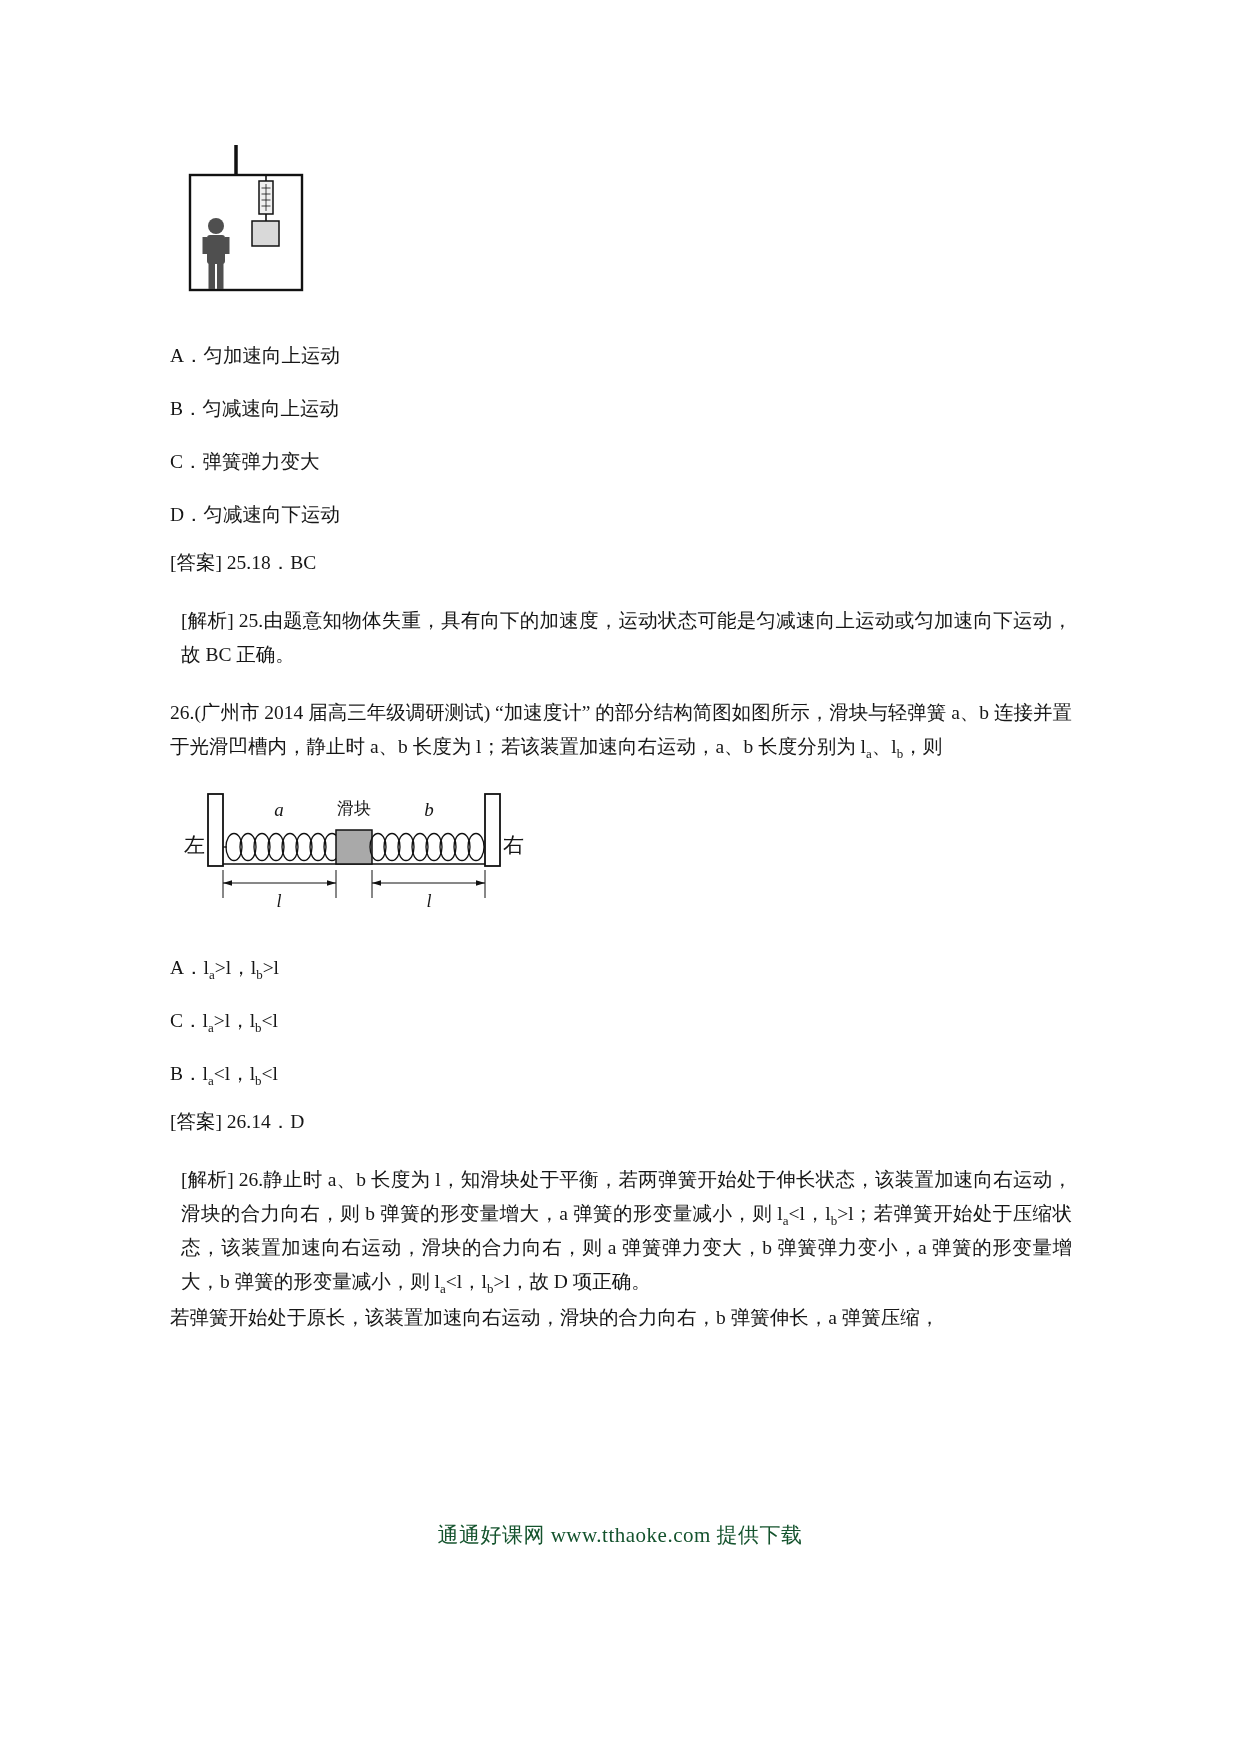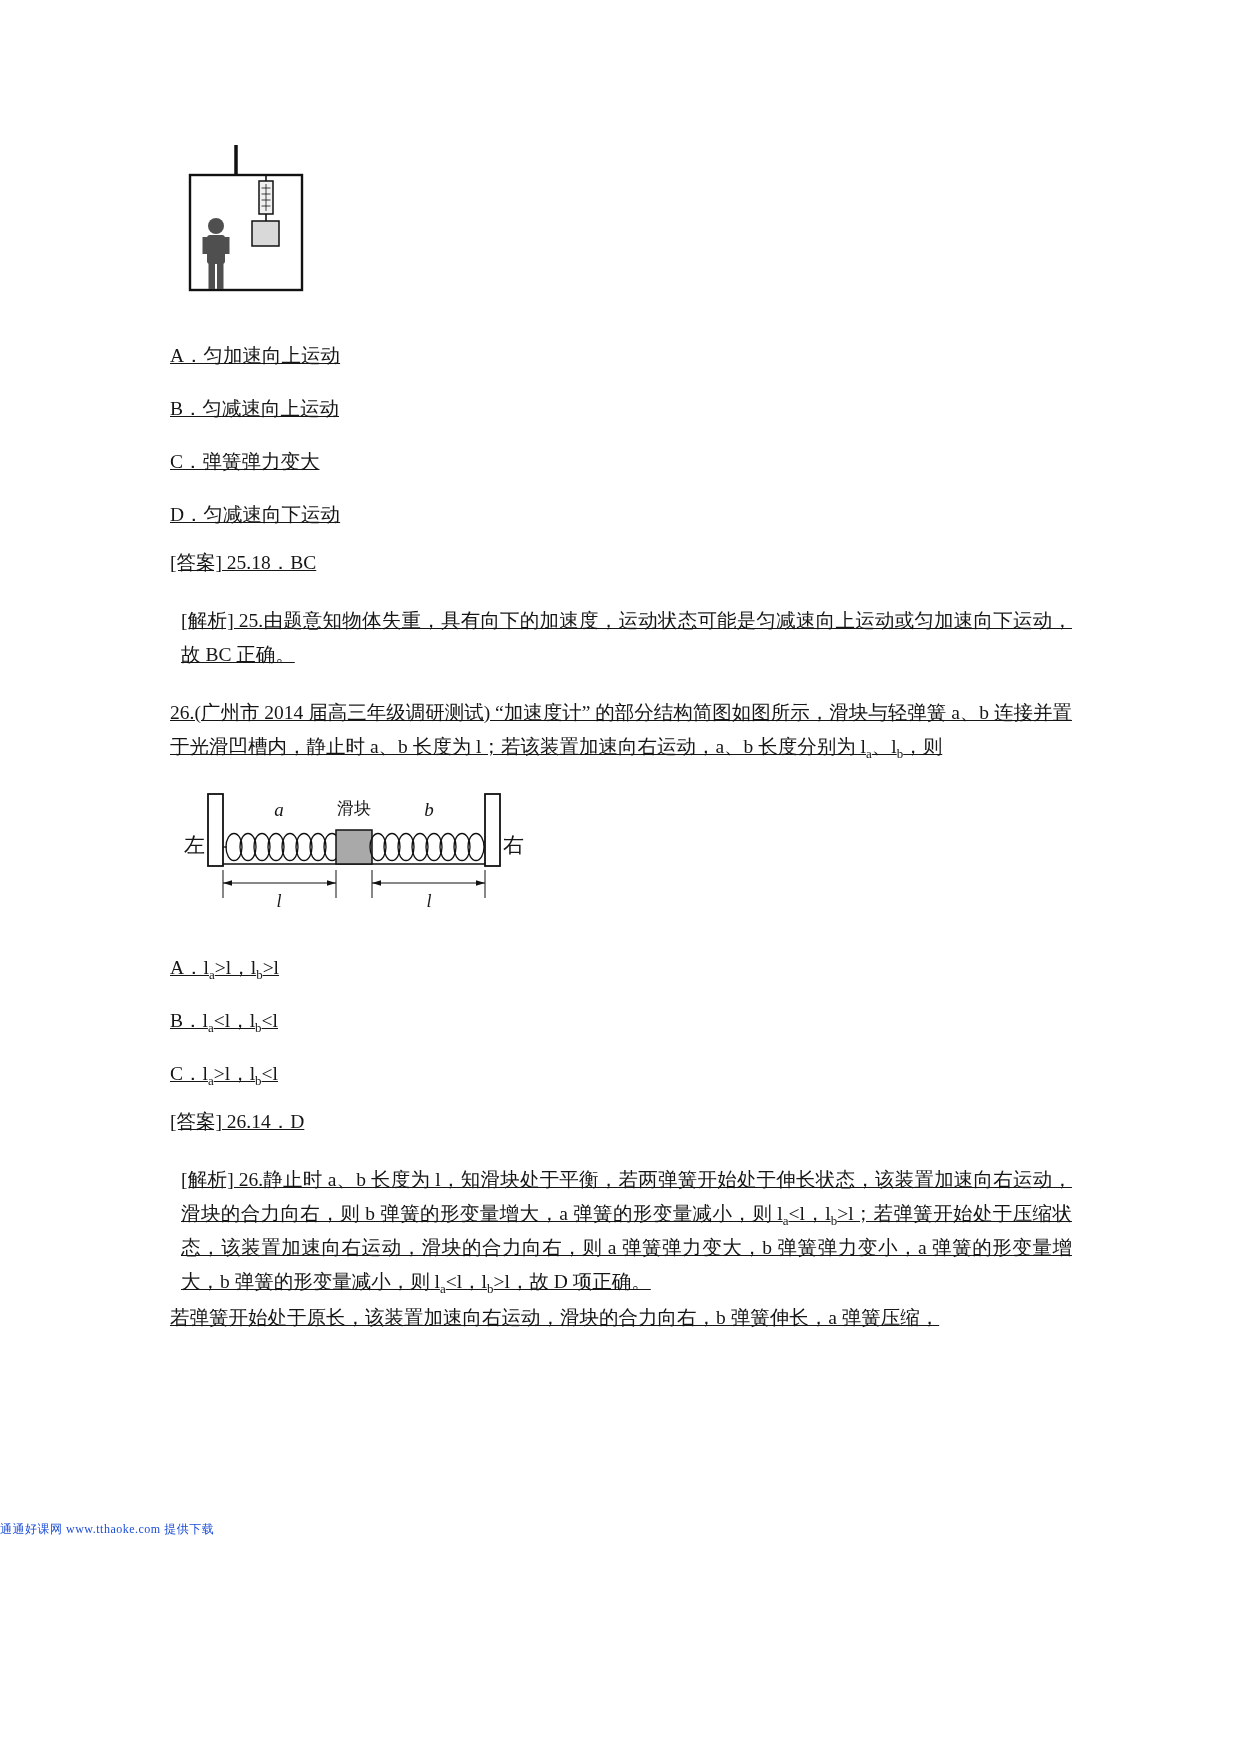--- a/index.html
+++ b/index.html
@@ -14,41 +14,41 @@
     overflow:hidden;
   }
   .content {
     position:absolute;
     left:170px;
     top:0;
     width:902px;
     font-size:19.5px;
     line-height:34px;
   }
-  p { text-align:justify;text-decoration:underline; }
+  p { text-align:justify; }
   p.option { text-align:left; }
   sub { font-size:13px; line-height:0; }
   .fig { display:block; }
   .fig1 { margin:143px 0 0 16px; }
   .fig2 { margin:22px 0 0 14px; }
   .opt-first { margin-top:46px; }
   .opt-first26 { margin-top:40px; }
   .opt { margin-top:19px; }
   .ans { margin-top:14px; }
   .ana { margin-top:24px;margin-left:11px; }
   .stem { margin-top:24px; }
   .extra { margin-top:2px; }
   .footer {
     position:absolute;
     top:1521px;
     left:0;
     width:100%;
-    text-align:left;
-    font-size:12px;
-    color:#1d4ed8;
+    text-align:center;
+    font-size:21px;
+    color:#14532d;
     letter-spacing:0.5px;
   }
   svg text { font-family:"Liberation Serif","DejaVu Serif",serif; fill:#161616; }
 </style>
 </head>
 <body>
 
 <div class="page">
   <div class="content">
 
@@ -143,23 +143,23 @@
           <line x1="188" y1="97" x2="301" y2="97"></line>
           <polygon points="188,97 197,94.2 197,99.8" fill="#111" stroke="none"></polygon>
           <polygon points="301,97 292,94.2 292,99.8" fill="#111" stroke="none"></polygon>
         </g>
         <text x="95" y="121" font-size="18" font-style="italic" text-anchor="middle">l</text>
         <text x="245" y="121" font-size="18" font-style="italic" text-anchor="middle">l</text>
       </svg>
 
       <p class="option opt-first26"><span>A．l</span><sub>a</sub><span>&gt;l，l</span><sub>b</sub><span>&gt;l</span></p>
 
+      <p class="option opt"><span>C．l</span><sub>a</sub><span>&gt;l，l</span><sub>b</sub><span>&lt;l</span></p>
+
       <p class="option opt"><span>B．l</span><sub>a</sub><span>&lt;l，l</span><sub>b</sub><span>&lt;l</span></p>
-
-      <p class="option opt"><span>C．l</span><sub>a</sub><span>&gt;l，l</span><sub>b</sub><span>&lt;l</span></p>
 
 
       <p class="option ans">[答案] 26.14．D</p>
 
       <p class="ana"><span>[解析] 26.静止时 a、b 长度为 l，知滑块处于平衡，若两弹簧开始处于伸长状态，该装置加速向右运动，滑块的合力向右，则 b 弹簧的形变量增大，a 弹簧的形变量减小，则 l</span><sub>a</sub><span>&lt;l，l</span><sub>b</sub><span>&gt;l；若弹簧开始处于压缩状态，该装置加速向右运动，滑块的合力向右，则 a 弹簧弹力变大，b 弹簧弹力变小，a 弹簧的形变量增大，b 弹簧的形变量减小，则 l</span><sub>a</sub><span>&lt;l，l</span><sub>b</sub><span>&gt;l，故 D 项正确。</span></p>
 
       <p class="extra">若弹簧开始处于原长，该装置加速向右运动，滑块的合力向右，b 弹簧伸长，a 弹簧压缩，</p>
     </section>
   </div>
 

